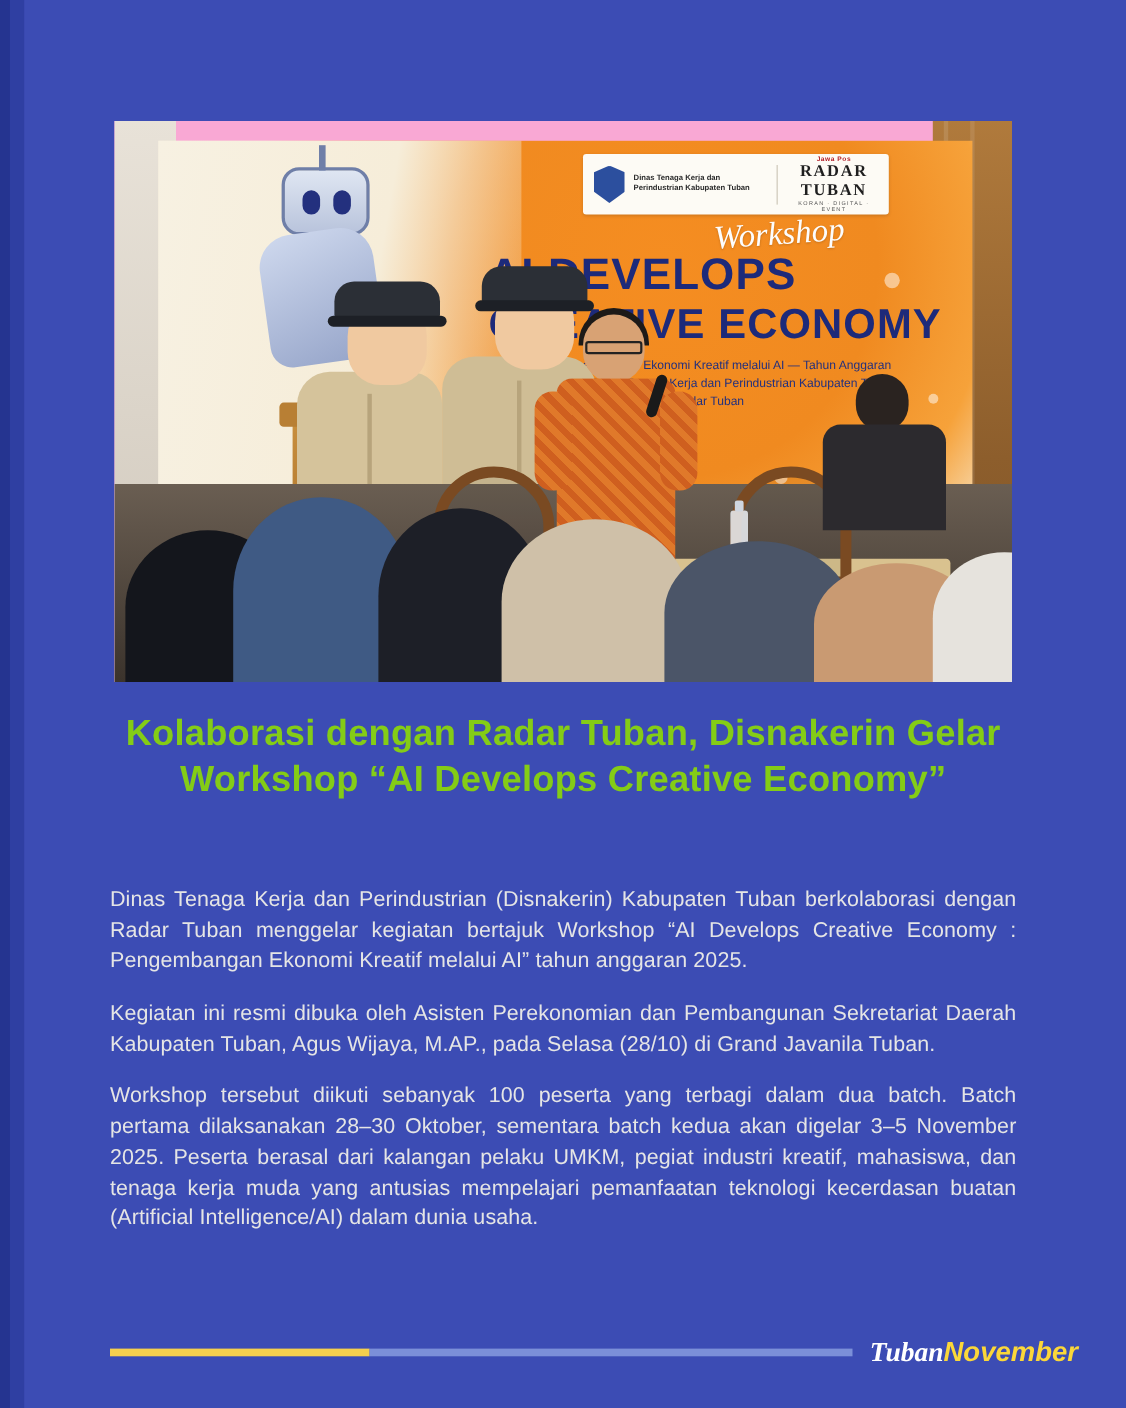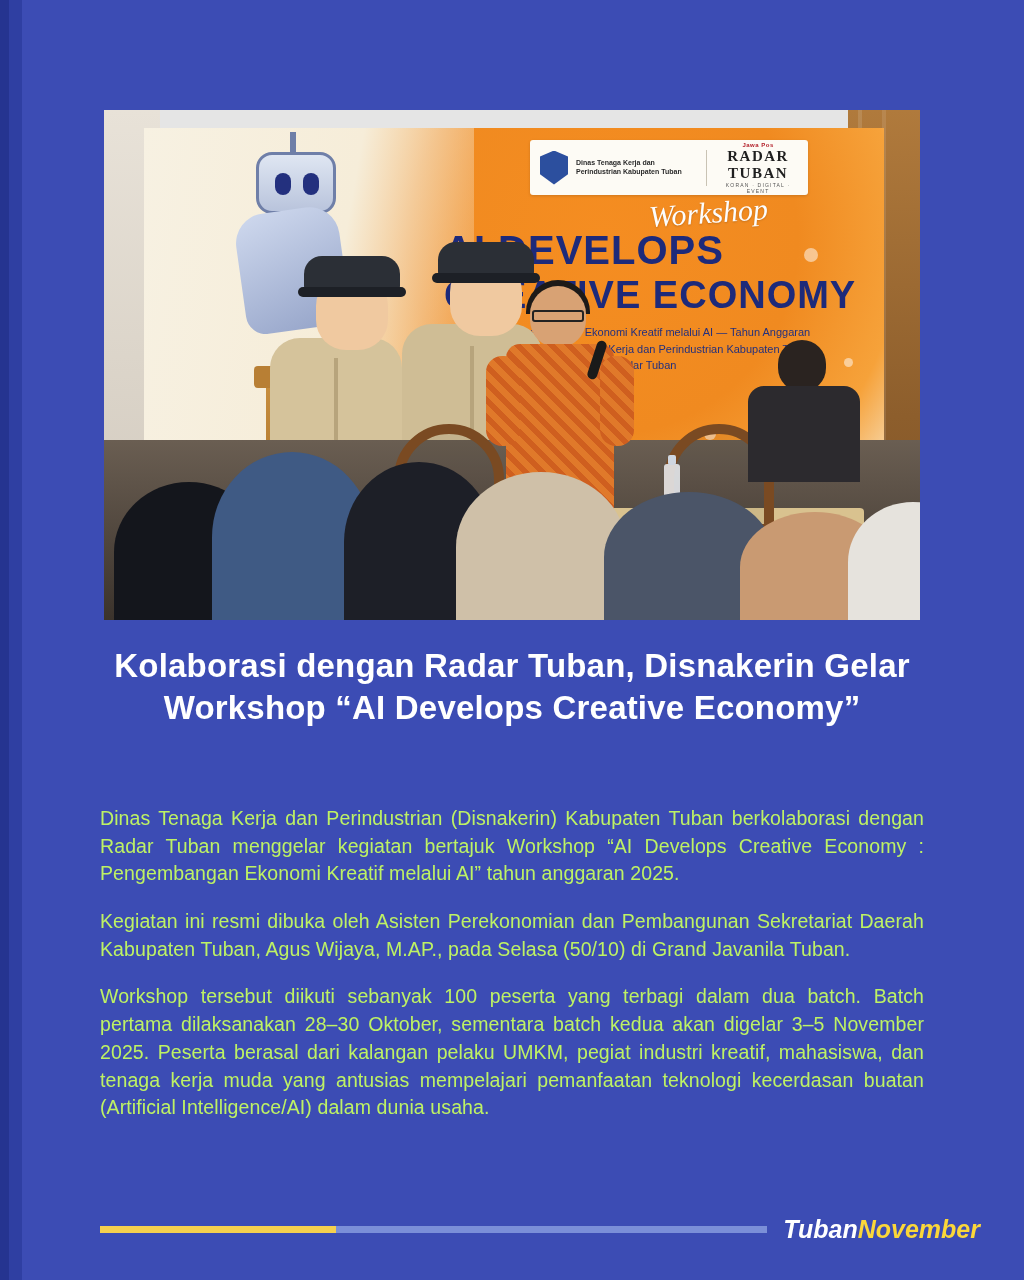--- a/index.html
+++ b/index.html
@@ -65,21 +65,21 @@
   }
 
   
   .photo-frame {
     position: absolute;
     top: 110px;
     left: 104px;
     width: 816px;
     height: 510px;
     overflow: hidden;
-    background: #e5e5e5;
+    background: #f9a8d4;
   }
   .photo {
     position: absolute;
     inset: 0;
     overflow: hidden;
   }
   
   .bk-wall-left {
     position: absolute; left: 0; top: 0; width: 56px; height: 100%;
     background: linear-gradient(180deg,#e8e2d8,#cfc7bb);
@@ -233,34 +233,34 @@
   }
   .bottle:after{content:"";position:absolute;left:4px;top:-9px;width:8px;height:10px;background:#cfd6e0;border-radius:2px;}
 
   
   .headline {
     position: absolute;
     top: 645px;
     left: 100px;
     width: 824px;
     text-align: center;
-    color: #ffffff;
+    color: #84cc16;
     font-size: 33px;
     font-weight: bold;
     line-height: 1.28;
     letter-spacing: 0.2px;
   }
 
   
   .body-copy {
     position: absolute;
     top: 805px;
     left: 100px;
     width: 824px;
-    color: #bef264;
+    color: #e5e5e5;
     font-size: 19.5px;
     line-height: 1.42;
     text-align: justify;
     letter-spacing: 0.1px;
   }
   .body-copy p { margin-bottom: 20px; }
   .body-copy p:last-child { margin-bottom: 0; }
 
   
   .footer {
@@ -274,21 +274,21 @@
   }
   .footer-rule-yellow { height: 7px; width: 236px; background: #f5d04e; }
   .footer-rule-blue { height: 7px; flex: 1 1 auto; background: #7b8fd8; }
   .footer-brand {
     margin-left: 16px;
     font-size: 25px;
     font-weight: bold;
     font-style: italic;
     white-space: nowrap;
   }
-  .brand-a { color: #ffffff; }
+  .brand-a { color: #ffffff; font-family: Liberation Serif, serif; }
   .brand-b { color: #fbd739; }
 </style>
 </head>
 <body>
 
 <div class="page">
 
   <div class="left-bar">
     <div class="left-bar-inner"></div>
   </div>
@@ -379,21 +379,21 @@
       <div class="aud" style="left:500px;width:170px;height:130px;background:#4b5568;"></div>
       <div class="aud" style="left:636px;width:150px;height:110px;background:#c99a72;"></div>
       <div class="aud" style="left:744px;width:130px;height:120px;background:#e6e3dd;"></div>
     </div>
   </div>
 
   <div class="headline">Kolaborasi dengan Radar Tuban, Disnakerin Gelar  Workshop “AI Develops Creative Economy”</div>
 
   <div class="body-copy">
     <p>Dinas Tenaga Kerja dan Perindustrian (Disnakerin) Kabupaten Tuban berkolaborasi dengan Radar Tuban menggelar kegiatan bertajuk Workshop “AI Develops Creative Economy : Pengembangan Ekonomi Kreatif melalui AI” tahun anggaran 2025.</p>
-    <p>Kegiatan ini resmi dibuka oleh Asisten Perekonomian dan Pembangunan Sekretariat Daerah Kabupaten Tuban, Agus Wijaya, M.AP., pada Selasa (50/10) di Grand Javanila Tuban.</p>
+    <p>Kegiatan ini resmi dibuka oleh Asisten Perekonomian dan Pembangunan Sekretariat Daerah Kabupaten Tuban, Agus Wijaya, M.AP., pada Selasa (28/10) di Grand Javanila Tuban.</p>
     <p>Workshop tersebut diikuti sebanyak 100 peserta yang terbagi dalam dua batch. Batch pertama dilaksanakan 28–30 Oktober, sementara batch kedua akan digelar 3–5 November 2025. Peserta berasal dari kalangan pelaku UMKM, pegiat industri kreatif, mahasiswa, dan tenaga kerja muda yang antusias mempelajari pemanfaatan teknologi kecerdasan buatan (Artificial Intelligence/AI) dalam dunia usaha.</p>
   </div>
 
   <div class="footer">
     <div class="footer-rule-yellow"></div>
     <div class="footer-rule-blue"></div>
     <div class="footer-brand">
       <span class="brand-a">Tuban</span><span class="brand-b">November</span>
     </div>
   </div>

